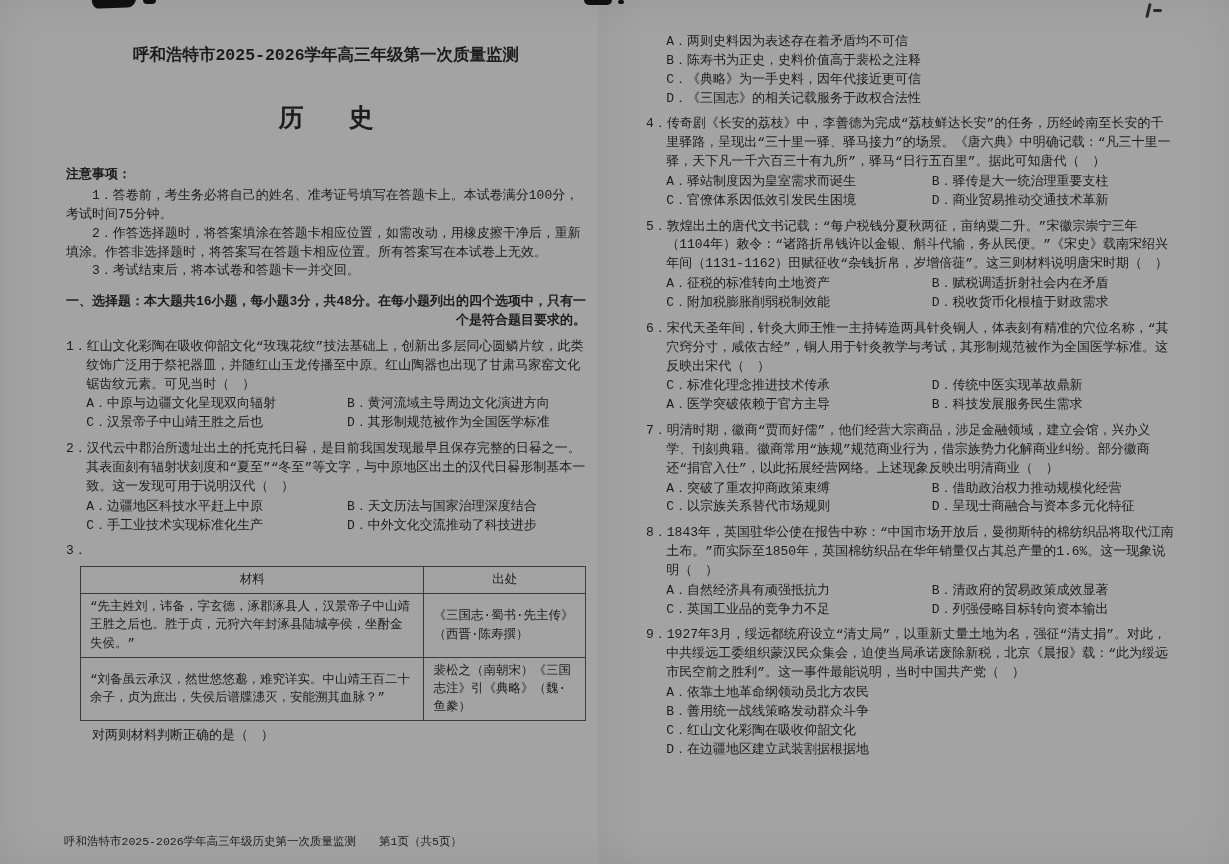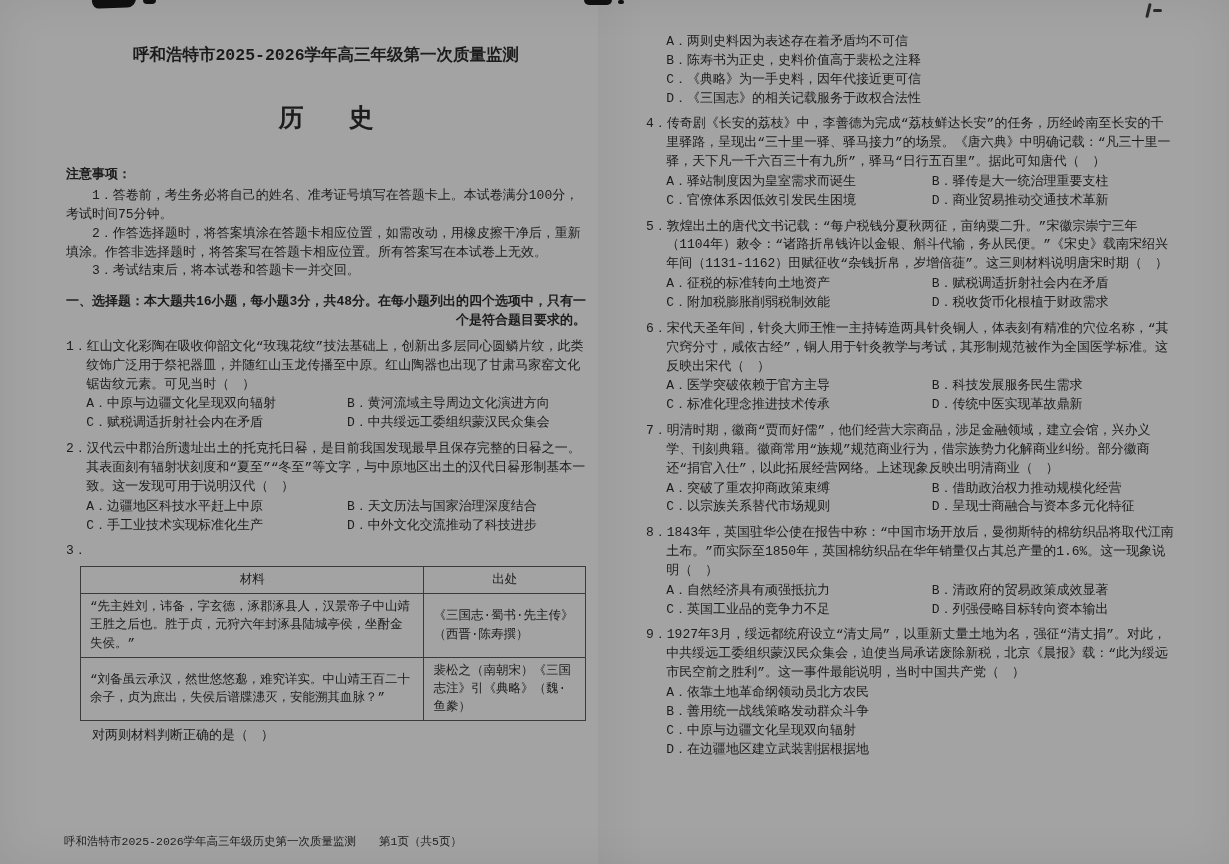--- a/index.html
+++ b/index.html
@@ -82,22 +82,22 @@
       <p class="section-head">一、选择题：本大题共16小题，每小题3分，共48分。在每小题列出的四个选项中，只有一个是符合题目要求的。</p>
 
       <div class="q">
         <p class="stem">1．红山文化彩陶在吸收仰韶文化“玫瑰花纹”技法基础上，创新出多层同心圆鳞片纹，此类纹饰广泛用于祭祀器皿，并随红山玉龙传播至中原。红山陶器也出现了甘肃马家窑文化锯齿纹元素。可见当时（　）</p>
         <div class="opts">
           <div class="opt-row">
             <span class="opt">A．中原与边疆文化呈现双向辐射</span>
             <span class="opt">B．黄河流域主导周边文化演进方向</span>
           </div>
           <div class="opt-row">
-            <span class="opt">C．赋税调适折射社会内在矛盾</span>
-            <span class="opt">D．中共绥远工委组织蒙汉民众集会</span>
+            <span class="opt">C．汉景帝子中山靖王胜之后也</span>
+            <span class="opt">D．其形制规范被作为全国医学标准</span>
           </div>
         </div>
       </div>
 
       <div class="q">
         <p class="stem">2．汉代云中郡治所遗址出土的托克托日晷，是目前我国发现最早且保存完整的日晷之一。其表面刻有辐射状刻度和“夏至”“冬至”等文字，与中原地区出土的汉代日晷形制基本一致。这一发现可用于说明汉代（　）</p>
         <div class="opts">
           <div class="opt-row">
             <span class="opt">A．边疆地区科技水平赶上中原</span>
             <span class="opt">B．天文历法与国家治理深度结合</span>
@@ -169,26 +169,26 @@
             <span class="opt">C．附加税膨胀削弱税制效能</span>
             <span class="opt">D．税收货币化根植于财政需求</span>
           </div>
         </div>
       </div>
 
       <div class="q">
         <p class="stem">6．宋代天圣年间，针灸大师王惟一主持铸造两具针灸铜人，体表刻有精准的穴位名称，“其穴窍分寸，咸依古经”，铜人用于针灸教学与考试，其形制规范被作为全国医学标准。这反映出宋代（　）</p>
         <div class="opts">
           <div class="opt-row">
+            <span class="opt">C．标准化理念推进技术传承</span>
+            <span class="opt">D．传统中医实现革故鼎新</span>
+          </div>
+          <div class="opt-row">
             <span class="opt">A．医学突破依赖于官方主导</span>
             <span class="opt">B．科技发展服务民生需求</span>
-          </div>
-          <div class="opt-row">
-            <span class="opt">C．标准化理念推进技术传承</span>
-            <span class="opt">D．传统中医实现革故鼎新</span>
           </div>
         </div>
       </div>
 
       <div class="q">
         <p class="stem">7．明清时期，徽商“贾而好儒”，他们经营大宗商品，涉足金融领域，建立会馆，兴办义学、刊刻典籍。徽商常用“族规”规范商业行为，借宗族势力化解商业纠纷。部分徽商还“捐官入仕”，以此拓展经营网络。上述现象反映出明清商业（　）</p>
         <div class="opts">
           <div class="opt-row">
             <span class="opt">A．突破了重农抑商政策束缚</span>
             <span class="opt">B．借助政治权力推动规模化经营</span>
@@ -212,21 +212,21 @@
             <span class="opt">D．列强侵略目标转向资本输出</span>
           </div>
         </div>
       </div>
 
       <div class="q">
         <p class="stem">9．1927年3月，绥远都统府设立“清丈局”，以重新丈量土地为名，强征“清丈捐”。对此，中共绥远工委组织蒙汉民众集会，迫使当局承诺废除新税，北京《晨报》载：“此为绥远市民空前之胜利”。这一事件最能说明，当时中国共产党（　）</p>
         <div class="opts opts-list">
           <span class="opt">A．依靠土地革命纲领动员北方农民</span>
           <span class="opt">B．善用统一战线策略发动群众斗争</span>
-          <span class="opt">C．中原与边疆文化呈现双向辐射</span>
+          <span class="opt">C．红山文化彩陶在吸收仰韶文化</span>
           <span class="opt">D．在边疆地区建立武装割据根据地</span>
         </div>
       </div>
 
     </div>
 
   </div>
 
   <div class="fold"></div>
 </div>

